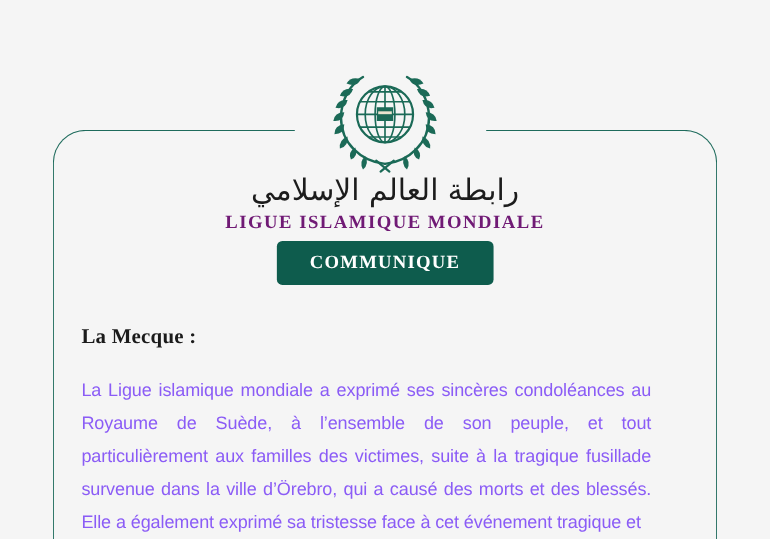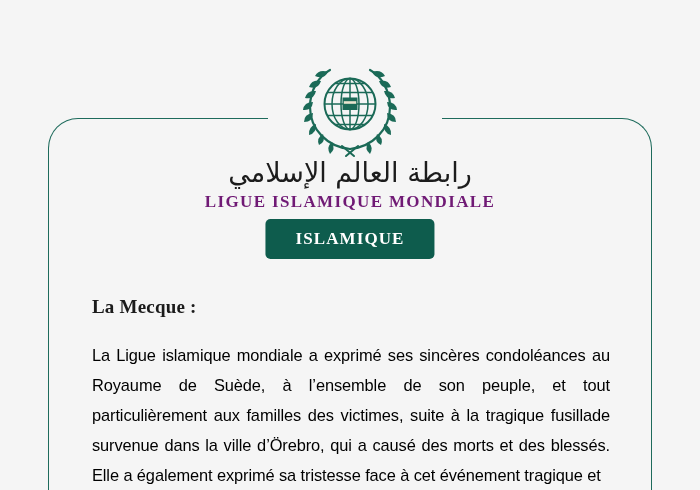--- a/index.html
+++ b/index.html
@@ -103,40 +103,40 @@
     letter-spacing: 1.1px;
     padding: 11px 30px 12px 30px;
     border-radius: 5px;
     white-space: nowrap;
     line-height: 1;
   }
 
   
   .content {
     position: absolute;
-    left: 92px;
+    left: 74px;
     top: 296px;
     width: 518px;
   }
 
   .dateline {
     font-family: "Liberation Serif", serif;
     font-weight: bold;
     font-size: 19px;
     color: #1b1b1b;
     letter-spacing: 0.2px;
     margin: 0 0 22px 0;
   }
 
   .body-text {
     margin: 0;
     font-family: "Liberation Sans", sans-serif;
     font-size: 16.4px;
     line-height: 30px;
-    color: #000000;
+    color: #8b5cf6;
     text-align: justify;
     text-justify: inter-word;
     letter-spacing: -0.1px;
   }
   .body-text:last-child { margin-bottom: 0; }
 </style>
 </head>
 <body>
 
 <div class="page">
@@ -205,21 +205,21 @@
     </div>
 
     <div class="arabic-wordmark">
       <svg viewBox="0 0 300 36" width="300" height="36" aria-hidden="true">
         <text x="150" y="27" text-anchor="middle" font-family="'DejaVu Sans', sans-serif" font-size="27" fill="#1c1c1c">رابطة العالم الإسلامي</text>
       </svg>
     </div>
 
     <div class="latin-wordmark">LIGUE ISLAMIQUE MONDIALE</div>
 
-    <div class="badge">ISLAMIQUE</div>
+    <div class="badge">COMMUNIQUE</div>
   </div>
 
   <div class="content">
     <div class="dateline">La Mecque :</div>
     <p class="body-text">La Ligue islamique mondiale a exprimé ses sincères condoléances au Royaume de Suède, à l’ensemble de son peuple, et tout particulièrement aux familles des victimes, suite à la tragique fusillade survenue dans la ville d’Örebro, qui a causé des morts et des blessés. Elle a également exprimé sa tristesse face à cet événement tragique et</p>
   </div>
 
 </div>
 
 </body></html>

